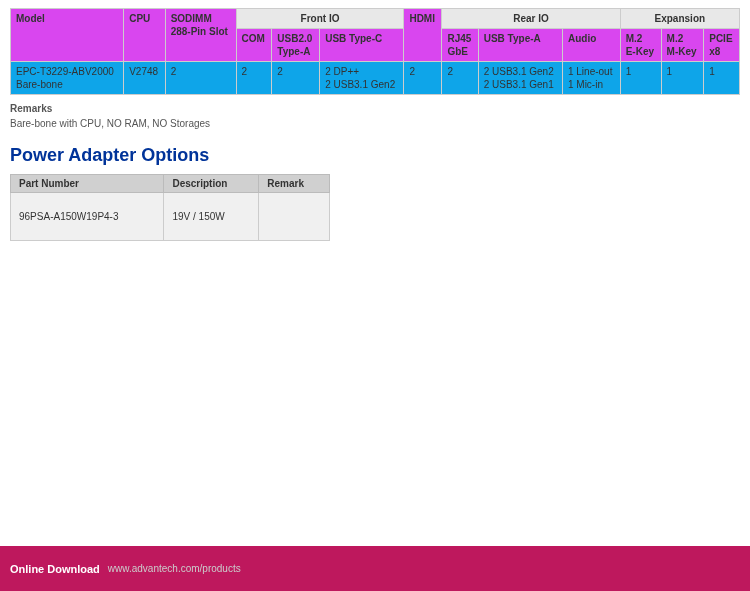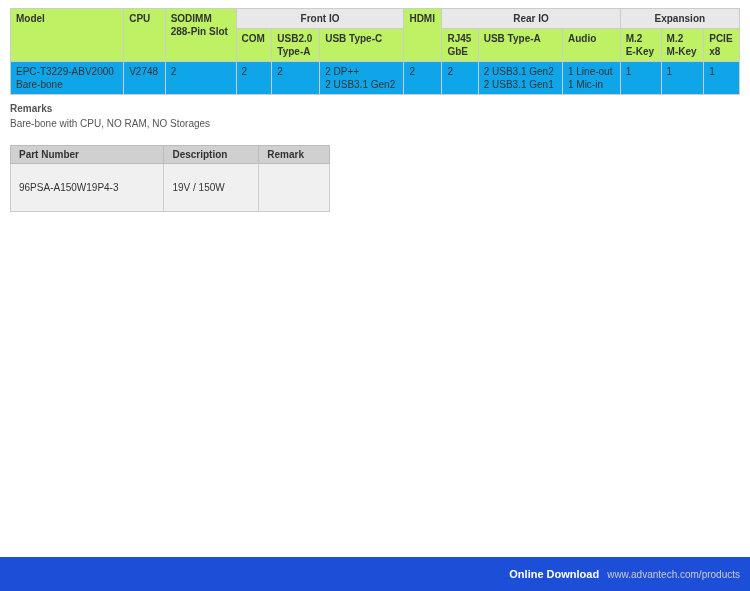--- a/index.html
+++ b/index.html
@@ -24,21 +24,21 @@
       font-size: 10px;
       margin-bottom: 6px;
     }
     .specs-table th, .specs-table td {
       border: 1px solid #ccc;
       padding: 3px 5px;
       vertical-align: top;
       line-height: 1.3;
     }
     .specs-table th {
-      background: #bef264;
+      background: #d946ef;
       font-weight: bold;
       font-size: 10px;
       text-align: left;
     }
     .specs-table td {
       background: #0ea5e9;
       font-size: 10px;
     }
     .group-header {
       background: #e8e8e8 !important;
@@ -88,27 +88,27 @@
     .power-table tr:nth-child(even) td {
       background: #e8e8e8;
     }
 
     
     .footer {
       position: absolute;
       bottom: 0;
       left: 0;
       right: 0;
-      background: #1d4ed8;
+      background: #be185d;
       color: #fff;
       display: flex;
       align-items: center;
-      justify-content: flex-end;
+      justify-content: flex-start;
       padding: 6px 10px;
-      height: 34px;
+      height: 45px;
     }
     .footer-label {
       font-weight: bold;
       font-size: 11px;
       margin-right: 8px;
       color: #fff;
     }
     .footer-url {
       font-size: 10px;
       color: #ccc;
@@ -165,20 +165,21 @@
         <td>1</td>
       </tr>
     </tbody>
   </table>
 
   <div class="remarks">
     <span class="remarks-title">Remarks</span><br>
     <span>Bare-bone with CPU, NO RAM, NO Storages</span>
   </div>
 
+  <div class="section-title">Power Adapter Options</div>
 
   <table class="power-table">
     <thead>
       <tr>
         <th>Part Number</th>
         <th>Description</th>
         <th>Remark</th>
       </tr>
     </thead>
     <tbody>

